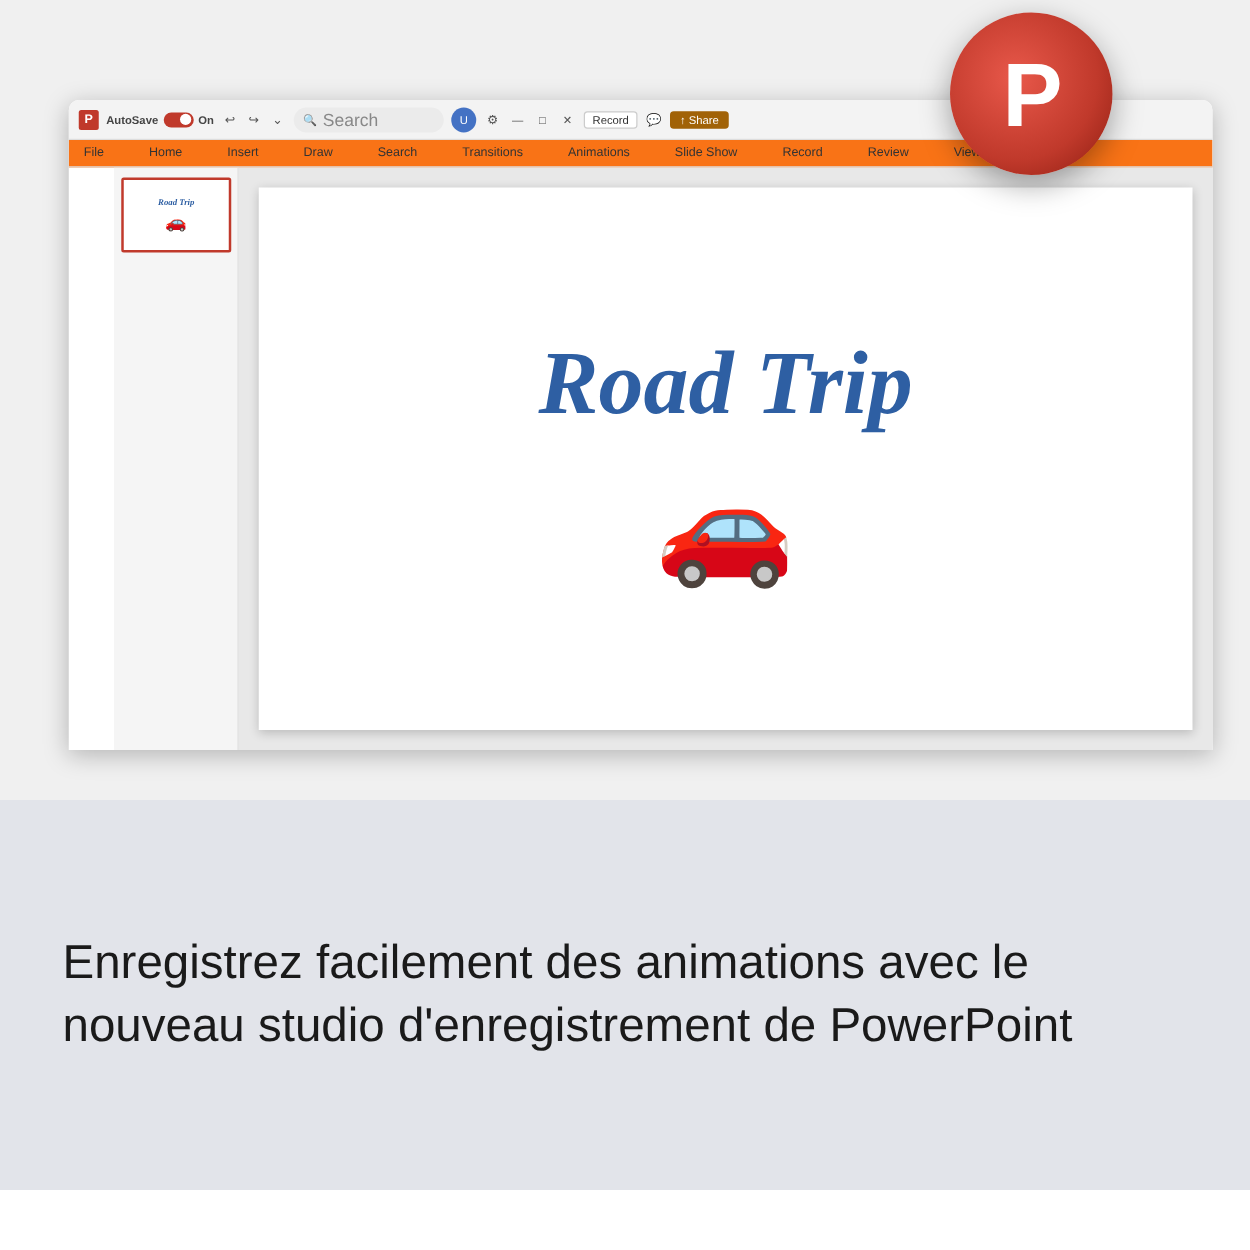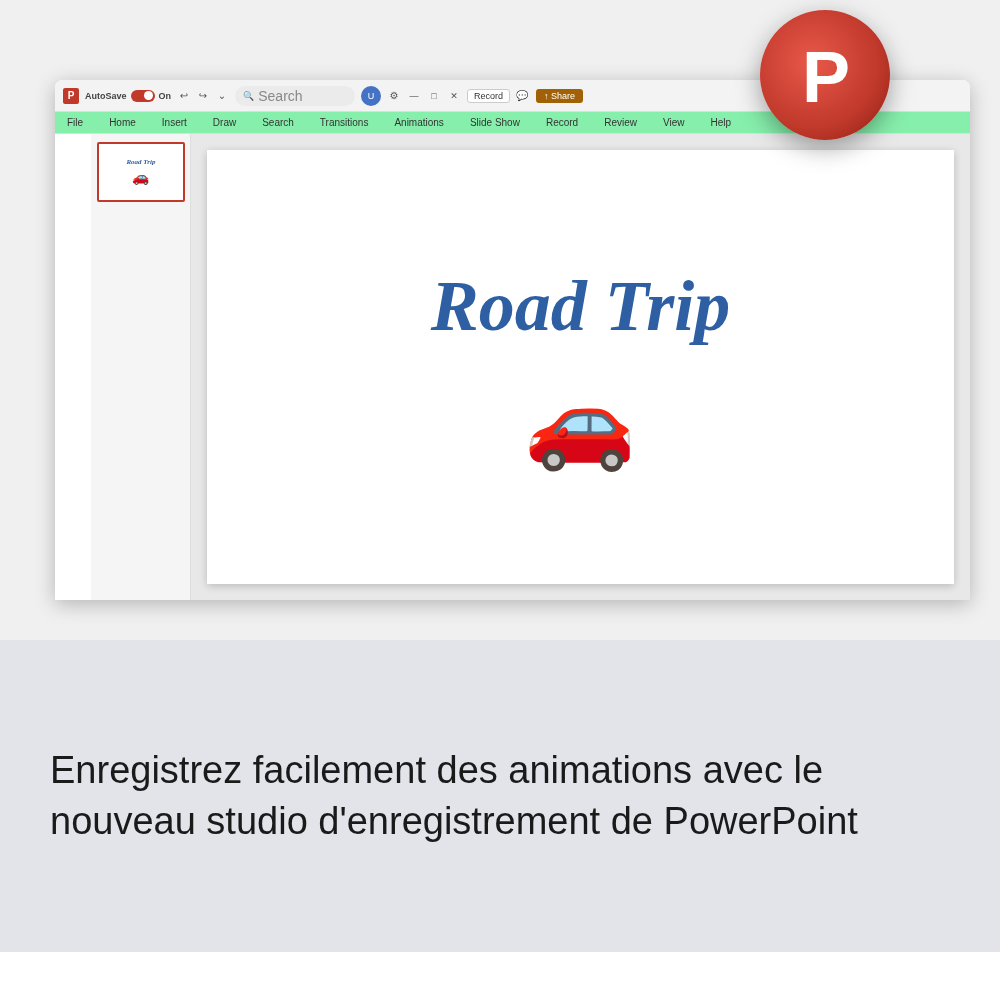--- a/index.html
+++ b/index.html
@@ -203,25 +203,25 @@
       border-radius: 3px;
       padding: 2px 8px;
       font-size: 9px;
       color: white;
       cursor: pointer;
     }
 
     
     .menu-bar {
       height: 22px;
-      background: #86efac;
+      background: #f97316;
       display: flex;
       align-items: center;
       padding: 0 8px;
-      gap: 18px;
+      gap: 28px;
       border-bottom: 1px solid #ddd;
       flex-shrink: 0;
     }
     .menu-item {
       font-size: 10px;
       color: #333;
       cursor: pointer;
       padding: 2px 4px;
     }
 

